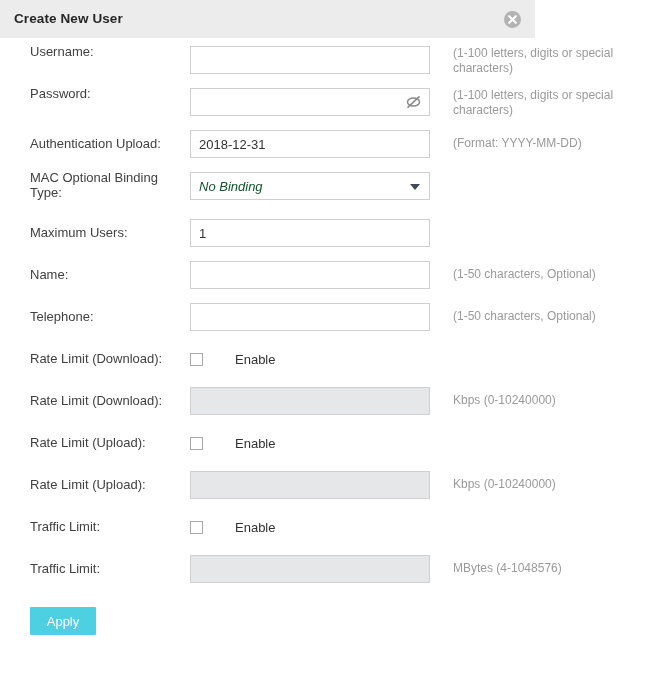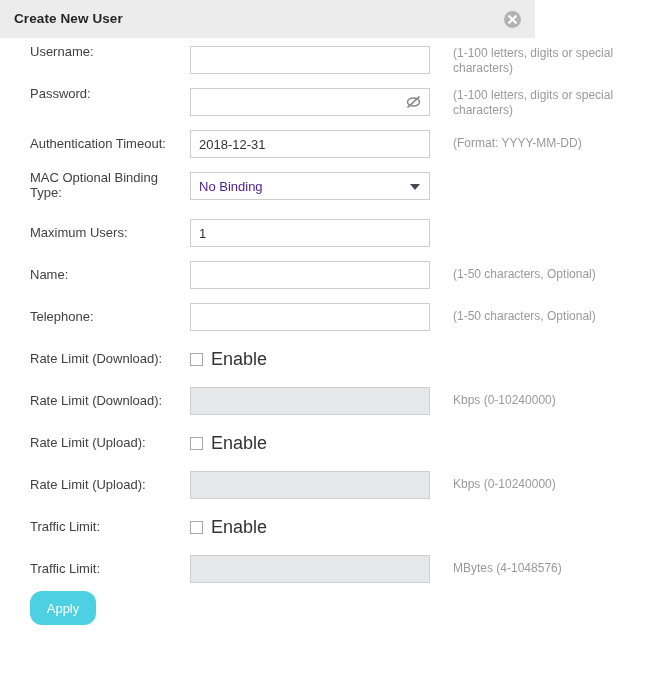--- a/index.html
+++ b/index.html
@@ -85,26 +85,27 @@
     width:17px;height:16px;
     cursor:pointer;
   }
 
   .select-wrap{position:relative;width:240px;}
   .select-box{
     width:240px;height:28px;
     box-sizing:border-box;
     border:1px solid #cfcfcf;
     background:#ffffff;
-    font-size:13px;color:#4c1d95;
+    font-size:13px;color:#14532d;
     padding:0 8px;
     line-height:27px;
     cursor:pointer;
     white-space:nowrap;
     overflow:hidden;
+    font-style:italic;
   }
   .caret{
     position:absolute;right:10px;top:12px;
     width:0;height:0;
     border-left:5px solid transparent;
     border-right:5px solid transparent;
     border-top:6px solid #3f4a56;
     pointer-events:none;
   }
 
@@ -115,37 +116,38 @@
   }
   .chk-box{
     width:13px;height:13px;
     box-sizing:border-box;
     border:1px solid #a8a8a8;
     background:#ffffff;
     margin-right:8px;
     flex:none;
   }
   .chk-label{
-    font-size:18px;color:#333333;
+    font-size:13px;color:#333333;
     white-space:nowrap;
+    margin-left:24px;
   }
 
   .apply-row{
     position:relative;height:48px;
   }
   .apply-btn{
-    position:absolute;left:30px;top:2px;
-    width:66px;height:34px;
+    position:absolute;left:30px;top:18px;
+    width:66px;height:28px;
     background:#4dd0e1;
     border:none;
     color:#ffffff;
     font-family:"Liberation Sans", sans-serif;
     font-size:13px;
     cursor:pointer;
-    border-radius:12px;
+    border-radius:1px;
     padding:0;
   }
 </style>
 </head>
 <body>
 
 <div class="titlebar">
   <div class="titlebar-text">Create New User</div>
   <div class="close-btn" title="Close">
     <svg width="17" height="17" viewBox="0 0 17 17" aria-hidden="true">
@@ -165,21 +167,21 @@
         <div class="label">Password:</div>
         <div class="field">
           <div class="pwd-wrap"><input type="text" class="txt" value="" style="padding-right: 30px;"><span class="pwd-eye"><svg width="17" height="16" viewBox="0 0 17 16" aria-hidden="true">
                 <ellipse cx="8.5" cy="8" rx="6" ry="4" fill="none" stroke="#8a8a8a" stroke-width="1.5"></ellipse>
                 <line x1="3" y1="13.2" x2="14" y2="2.8" stroke="#8a8a8a" stroke-width="1.6" stroke-linecap="round"></line>
               </svg></span></div>
         </div>
         <div class="hint">(1-100 letters, digits or special characters)</div>
       </div>
       <div class="row single">
-        <div class="label">Authentication Timeout:</div>
+        <div class="label">Authentication Upload:</div>
         <div class="field"><input type="text" class="txt" value="2018-12-31" style=""></div>
         <div class="hint">(Format: YYYY-MM-DD)</div>
       </div>
       <div class="row double" style="height: 47px;">
         <div class="label">MAC Optional Binding Type:</div>
         <div class="field">
           <div class="select-wrap">
             <div class="select-box">No Binding</div>
             <span class="caret"></span>
           </div>

